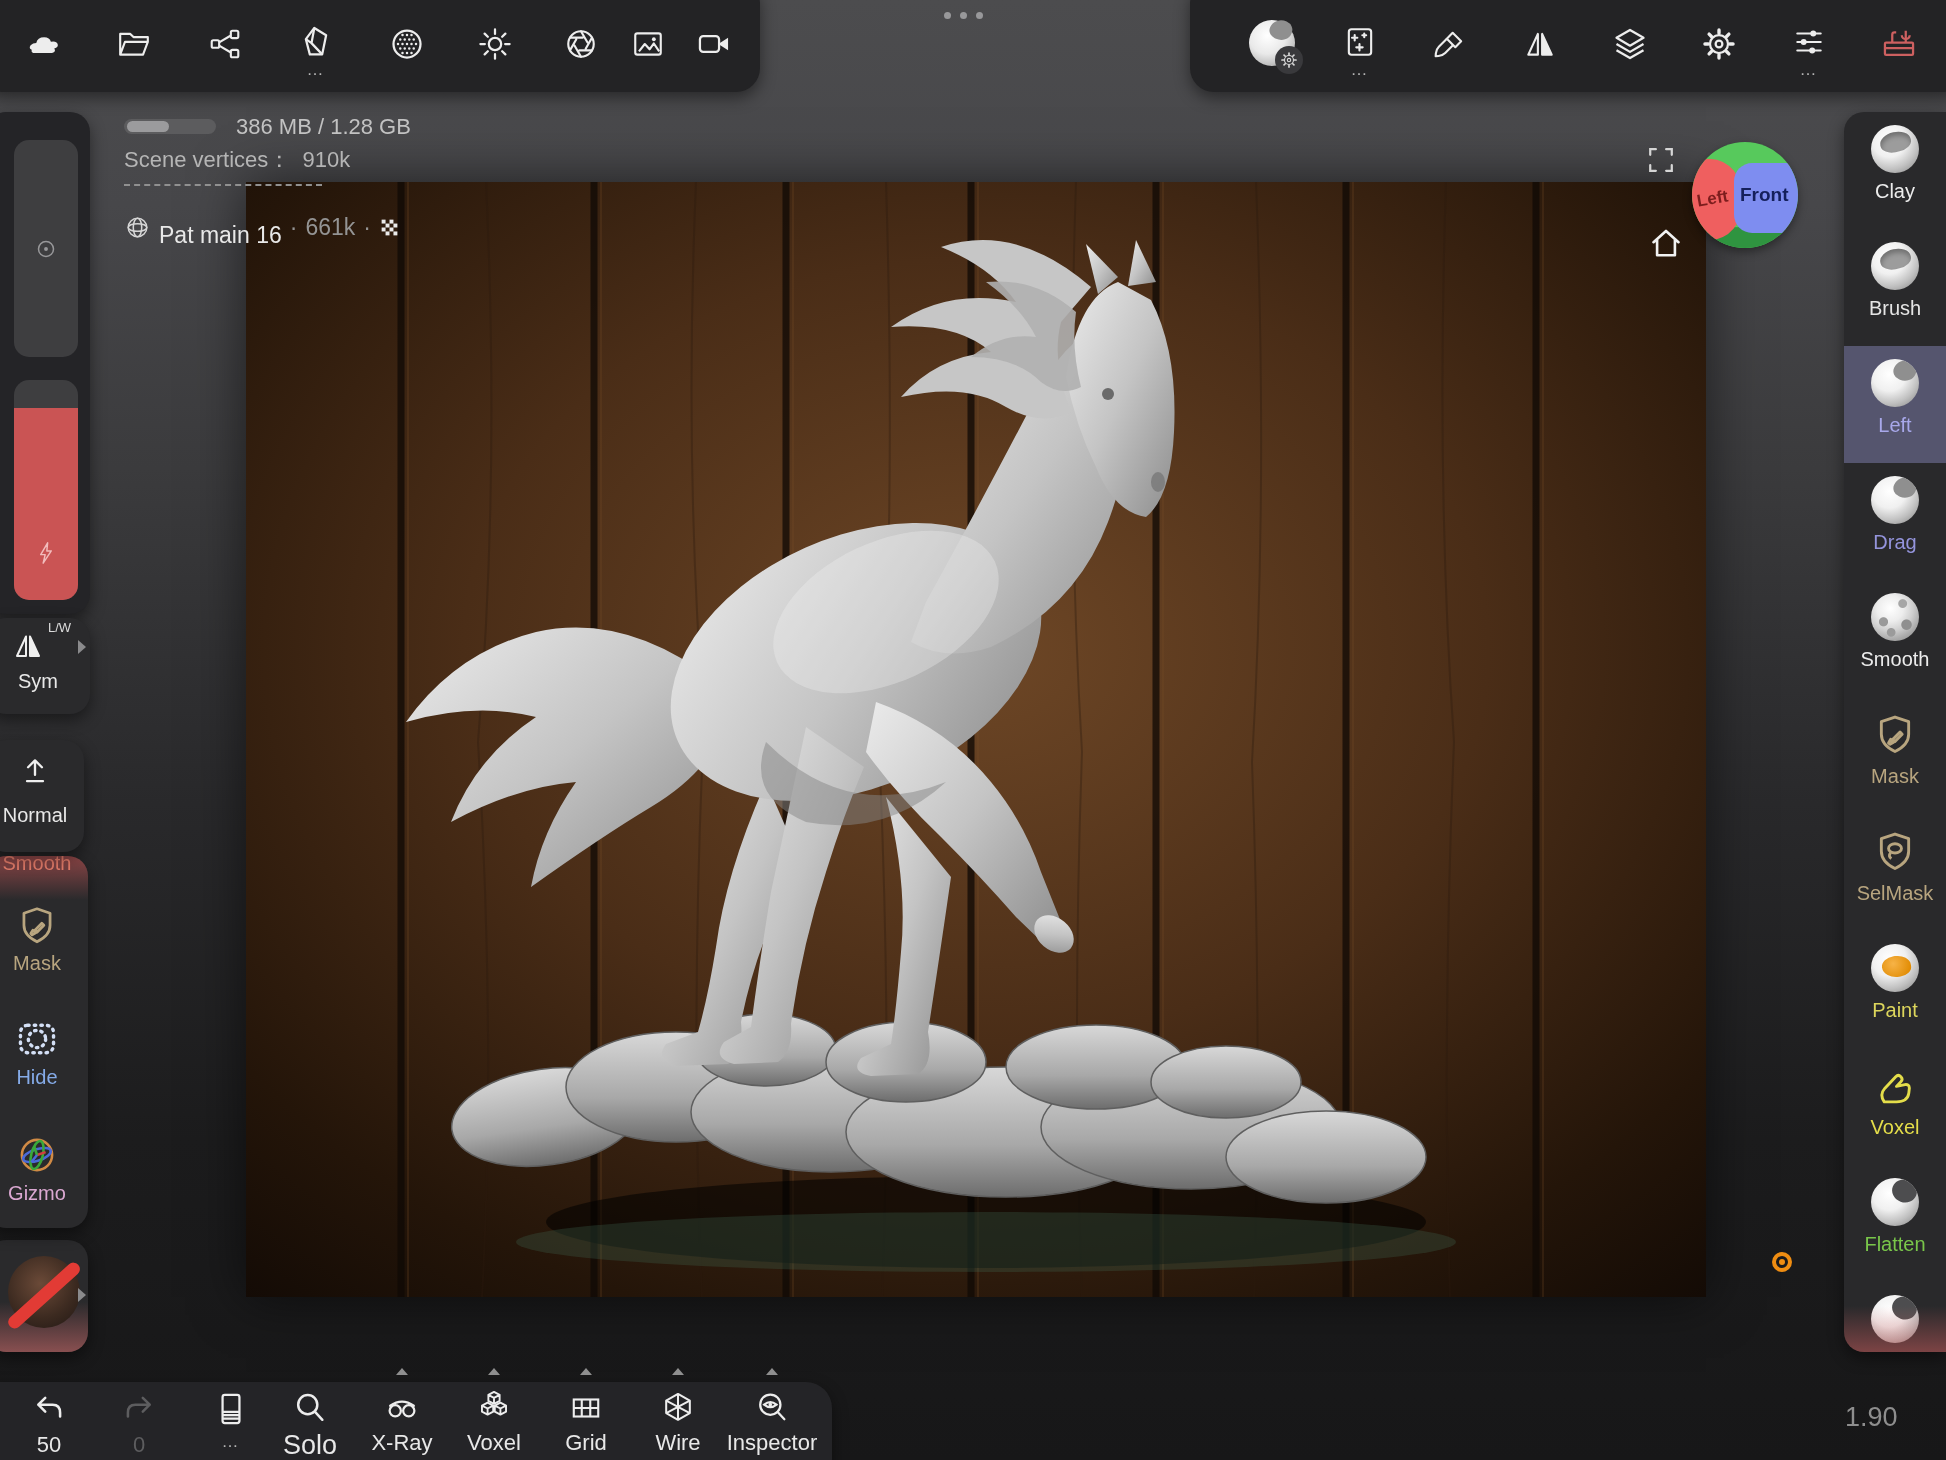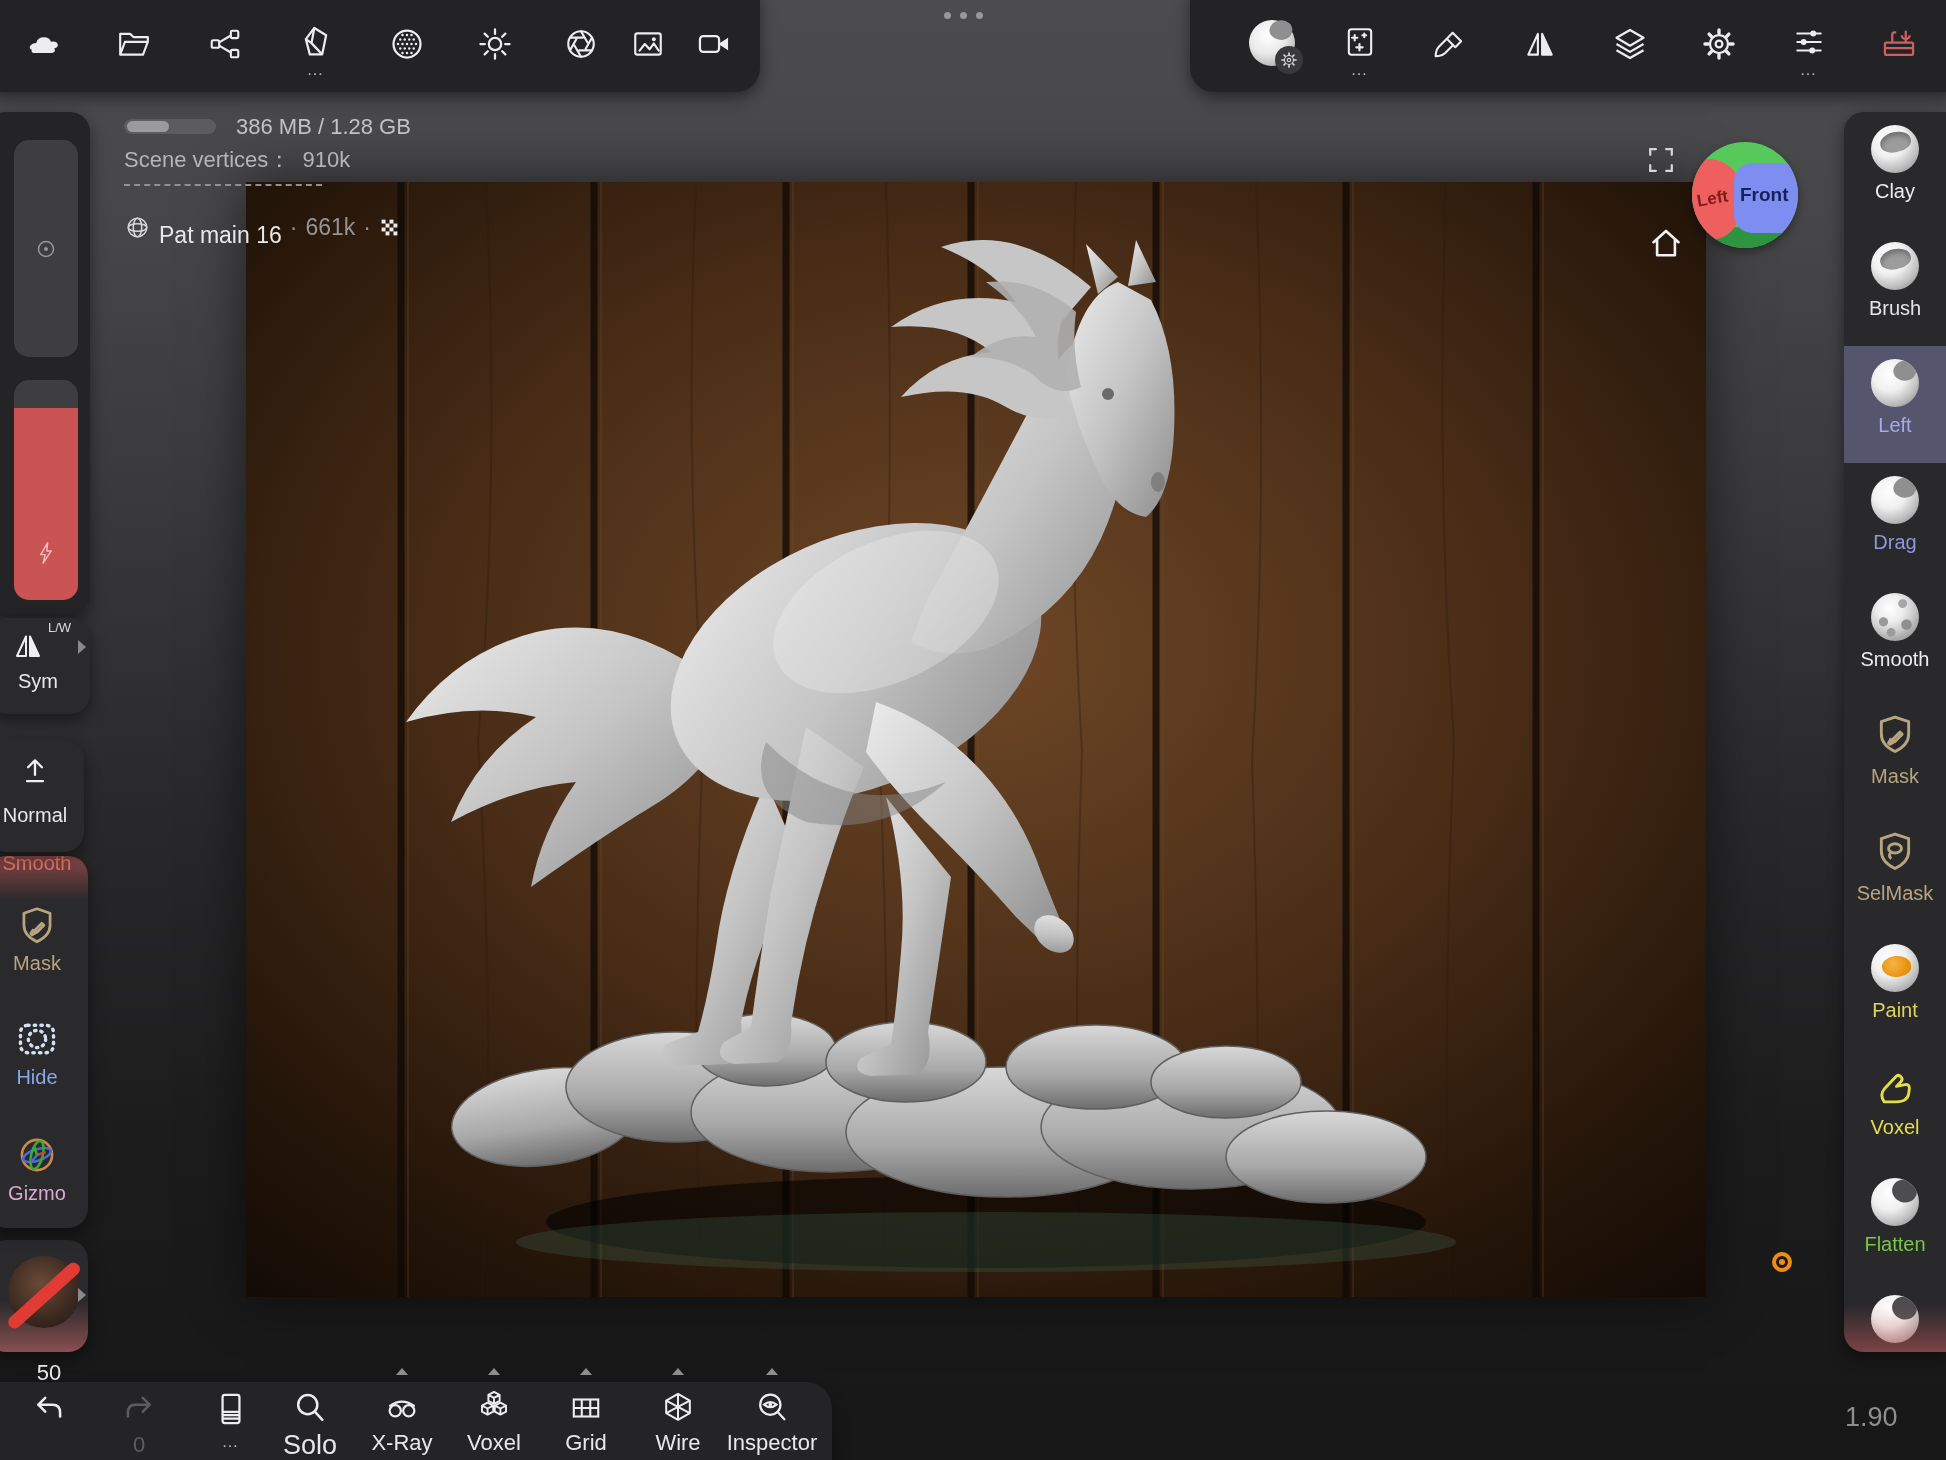--- a/index.html
+++ b/index.html
@@ -642,21 +642,21 @@
   <div class="tri" style="left:488px;top:1368px;"></div>
   <div class="tri" style="left:580px;top:1368px;"></div>
   <div class="tri" style="left:672px;top:1368px;"></div>
   <div class="tri" style="left:766px;top:1368px;"></div>
 
   <div class="abs icbtn" style="left:32px;top:1392px;width:36px;height:36px;">
       <svg class="ic" width="34" height="34">
         <use href="#i-undo"></use>
       </svg>
     </div>
-  <div class="abs lbl" style="left:20px;top:1360px;width:58px;font-size:22px;">50</div>
+  <div class="abs lbl" style="left:20px;top:1432px;width:58px;font-size:22px;">50</div>
   <div class="abs icbtn dim" style="left:120px;top:1392px;width:36px;height:36px;">
       <svg class="ic" width="34" height="34">
         <use href="#i-redo"></use>
       </svg>
     </div>
   <div class="abs lbl dim" style="left:110px;top:1432px;width:58px;font-size:22px;">0</div>
   <div class="abs icbtn" style="left:212px;top:1390px;width:38px;height:38px;">
       <svg class="ic" width="36" height="36">
         <use href="#i-book"></use>
       </svg>

